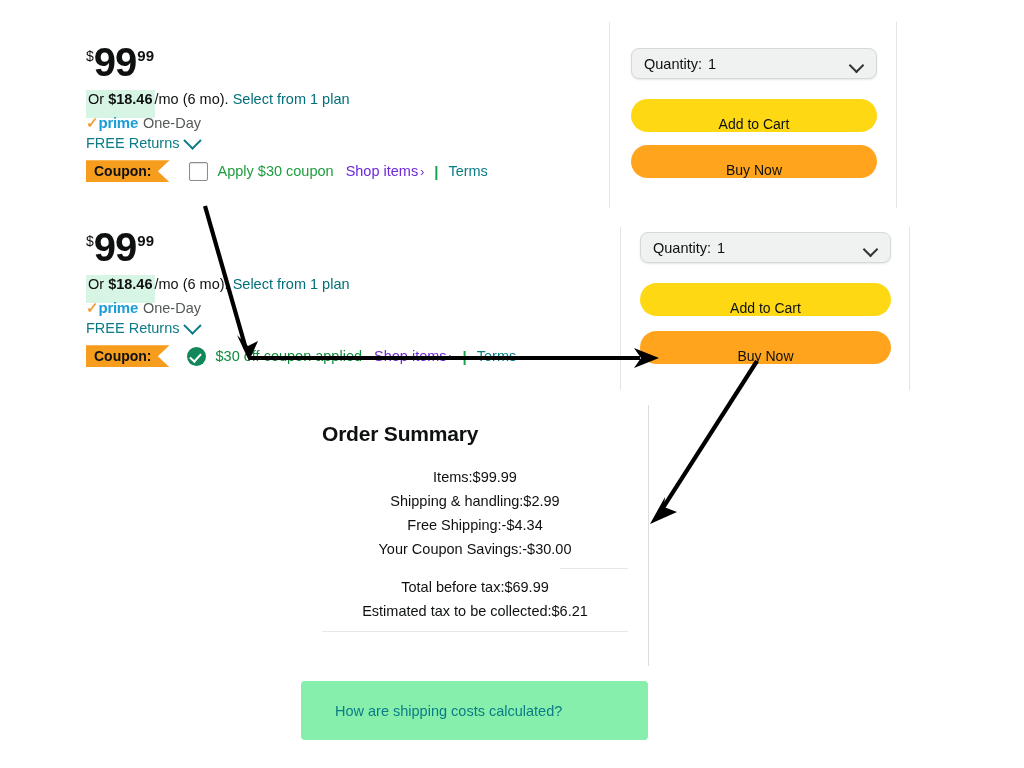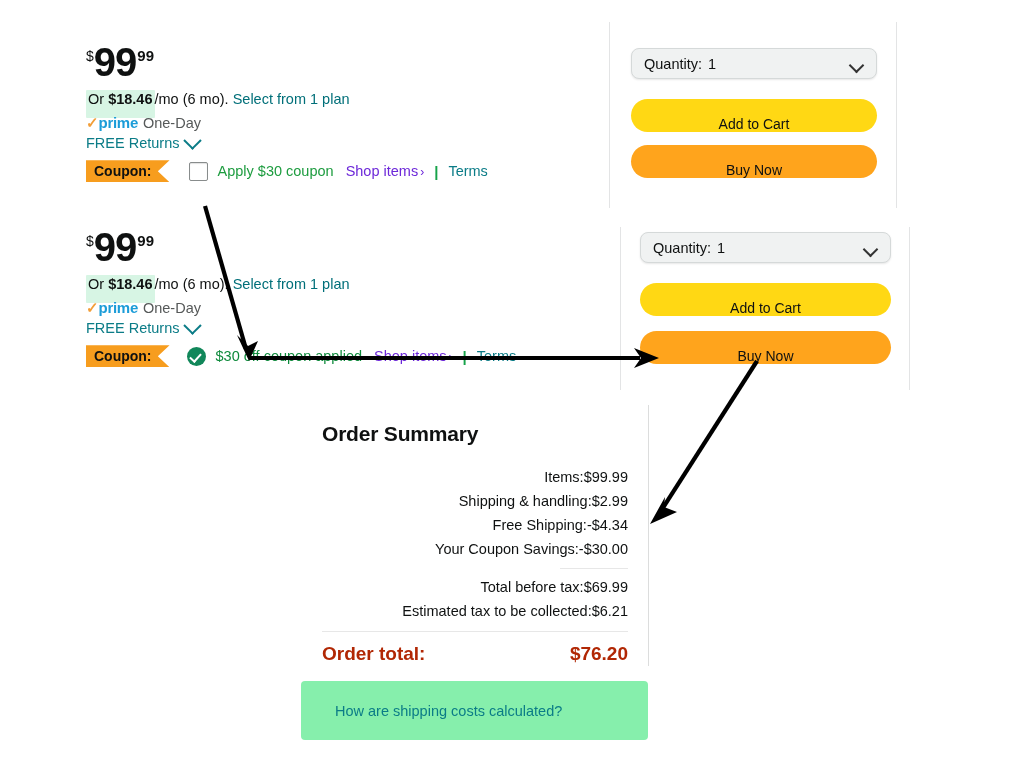--- a/index.html
+++ b/index.html
@@ -222,21 +222,21 @@
     border-right: 1px solid #dcdddd;
   }
   .summary-title {
     font-size: 21px;
     font-weight: 700;
     color: #0f1111;
     letter-spacing: -0.2px;
   }
   .sum-row {
     display: flex;
-    justify-content: flex-end;
+    justify-content: center;
     font-size: 14.5px;
     line-height: 24px;
     color: #0f1111;
   }
   .sum-row .val { text-align: right; }
   .hr-short {
     height: 1px;
     background: #e7e7e7;
     margin: 7px 0 6px auto;
     width: 68px;
@@ -406,24 +406,20 @@
         <span class="lab">Total before tax:</span>
         <span class="val">$69.99</span>
       </div>
       <div class="sum-row">
         <span class="lab">Estimated tax to be collected:</span>
         <span class="val">$6.21</span>
       </div>
 
       <div class="hr-full"></div>
 
-      <div class="total-row">
-        <span>Order total:</span>
-        <span>$76.20</span>
-      </div>
     </div>
   </div>
 
   <div class="sum-footer" style="left:301px; top:681px; width:347px; height:59px;">
     <a href="#">How are shipping costs calculated?</a>
   </div>
 
   <svg class="arrows" viewBox="0 0 1024 768">
 
     <g>

